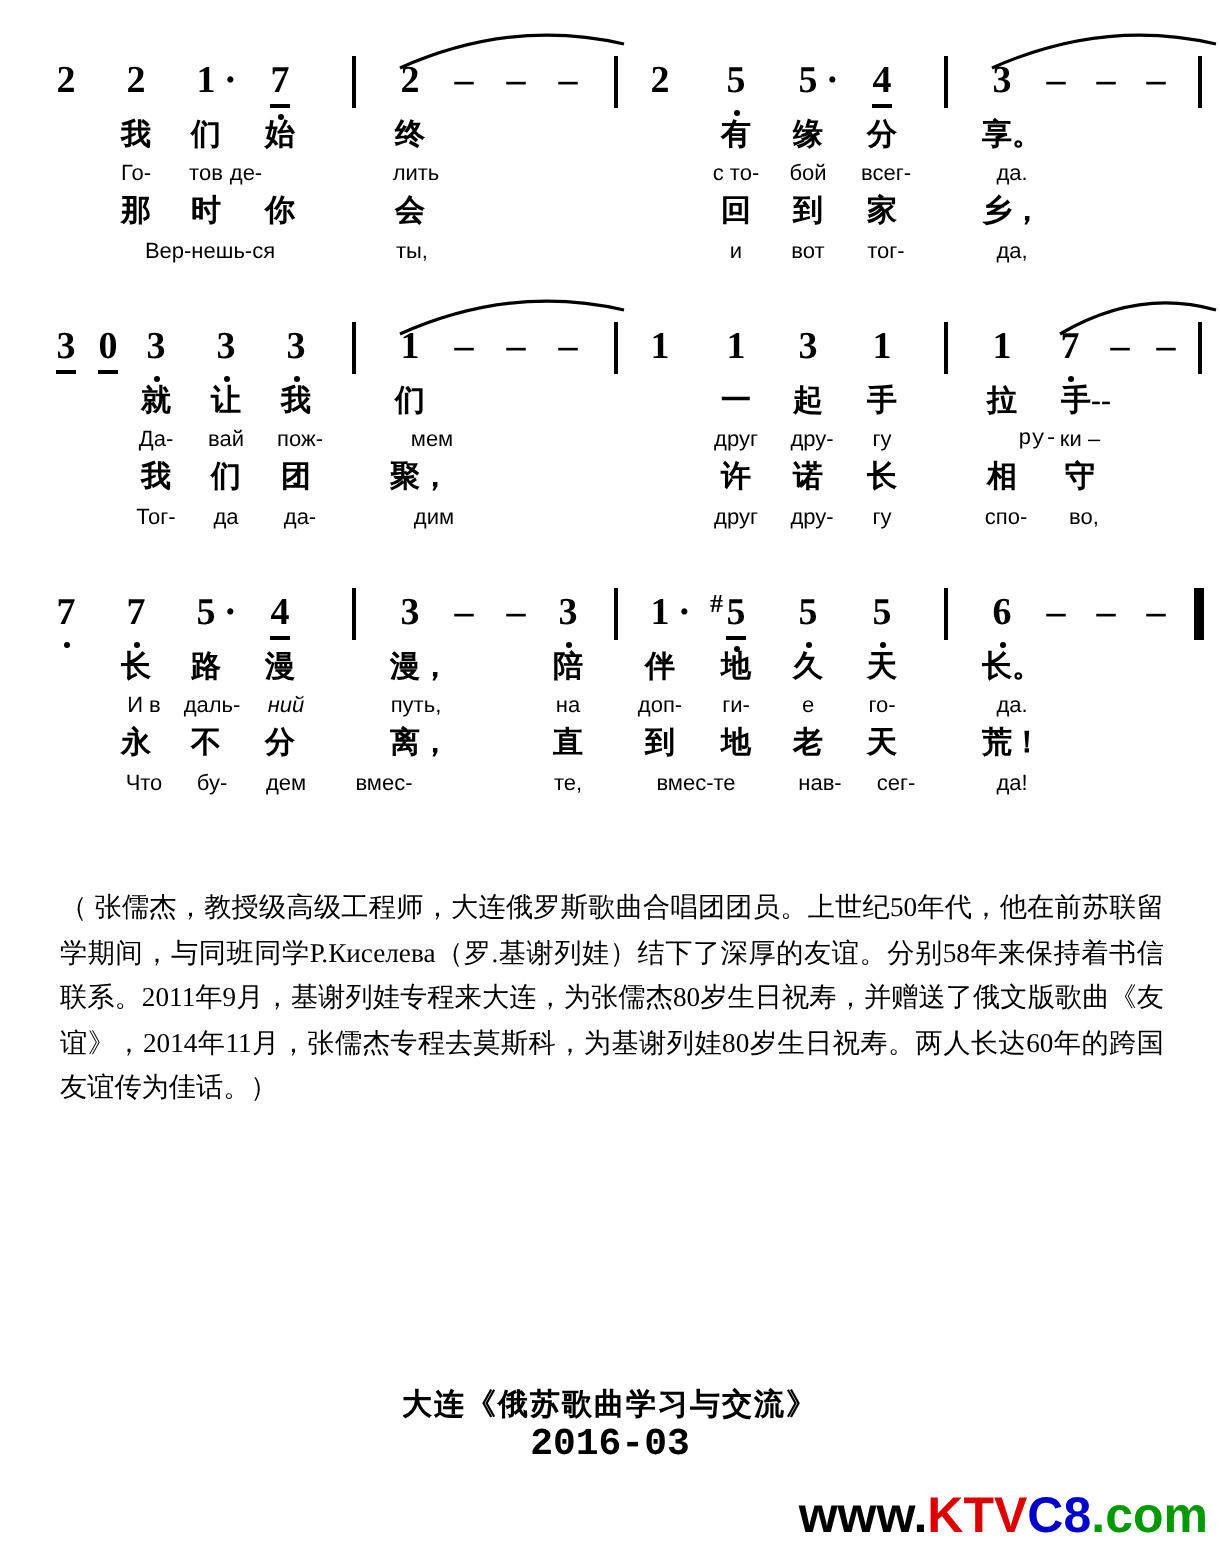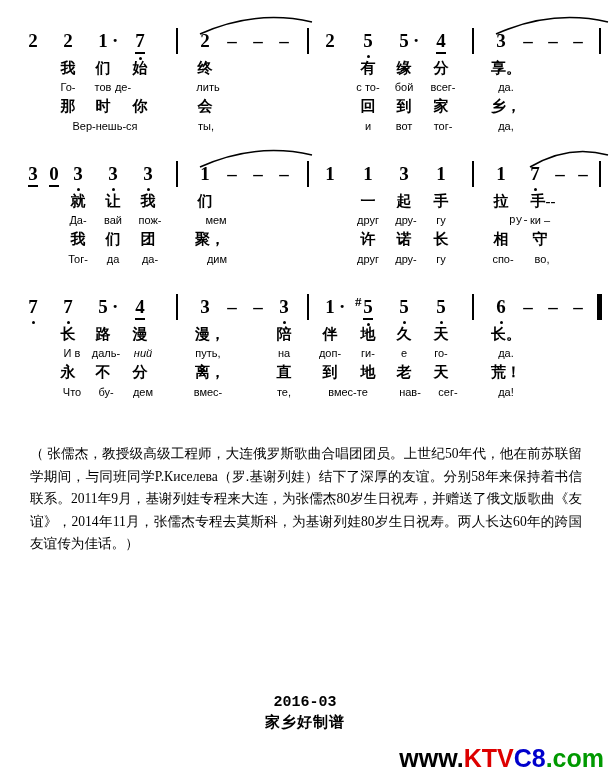--- a/index.html
+++ b/index.html
@@ -70,21 +70,21 @@
     text-align:justify;text-justify:inter-ideograph;
   }
   .note-para p{margin:0;text-indent:0;}
 
   
   .footer{
     position:absolute;left:0;top:693px;width:610px;text-align:center;
     font-family:"Liberation Serif", serif;font-weight:bold;
   }
   .footer .f1{font-size:15px;line-height:20px;letter-spacing:1px;}
-  .footer .f2{font-size:15px;line-height:19px;font-family:"Liberation Mono",monospace;}
+  .footer .f2{font-size:19px;line-height:19px;font-family:"Liberation Mono",monospace;}
   .footer .f3{font-size:15px;line-height:20px;letter-spacing:1px;}
 
   
   .watermark{
     position:absolute;right:6px;top:744px;
     font-family:"Liberation Sans", sans-serif;
     font-weight:bold;font-size:25px;line-height:28px;letter-spacing:0px;
   }
   .watermark span{display:inline;}
 </style>
@@ -298,32 +298,32 @@
         <div class="lyr cn" style="left: 330px;">到</div>
         <div class="lyr cn" style="left: 368px;">地</div>
         <div class="lyr cn" style="left: 404px;">老</div>
         <div class="lyr cn" style="left: 441px;">天</div>
         <div class="lyr cn" style="left: 506px;">荒！</div>
       </div>
       <div class="lyricrow" style="top: 90px;">
         <div class="lyr ru" style="left: 72px;">Что</div>
         <div class="lyr ru" style="left: 106px;">бу-</div>
         <div class="lyr ru" style="left: 143px;">дем</div>
-        <div class="lyr ru" style="left: 208px;">вмес-</div>
+        <div class="lyr ru" style="left: 192px;">вмес-</div>
         <div class="lyr ru" style="left: 284px;">те,</div>
         <div class="lyr ru" style="left: 348px;">вмес-те</div>
         <div class="lyr ru" style="left: 410px;">нав-</div>
         <div class="lyr ru" style="left: 448px;">сег-</div>
         <div class="lyr ru" style="left: 506px;">да!</div>
       </div>
     </div>
   </div>
 
 <div class="note-para">
   <p>（ 张儒杰，教授级高级工程师，大连俄罗斯歌曲合唱团团员。上世纪50年代，他在前苏联留学期间，与同班同学Р.Киселева（罗.基谢列娃）结下了深厚的友谊。分别58年来保持着书信联系。2011年9月，基谢列娃专程来大连，为张儒杰80岁生日祝寿，并赠送了俄文版歌曲《友谊》，2014年11月，张儒杰专程去莫斯科，为基谢列娃80岁生日祝寿。两人长达60年的跨国友谊传为佳话。）</p>
 </div>
 
 <div class="footer">
+  <div class="f1">大连《俄苏歌曲学习与交流》</div>
   <div class="f2">2016-03</div>
-  <div class="f3">家乡好制谱</div>
 </div>
 
 <div class="watermark" id="watermark"><span style="color: rgb(0, 0, 0);">www.</span><span style="color: rgb(221, 0, 0);">KTV</span><span style="color: rgb(0, 0, 204);">C</span><span style="color: rgb(0, 0, 204);">8</span><span style="color: rgb(0, 153, 0);">.</span><span style="color: rgb(0, 153, 0);">com</span></div>
 
 </body></html>

